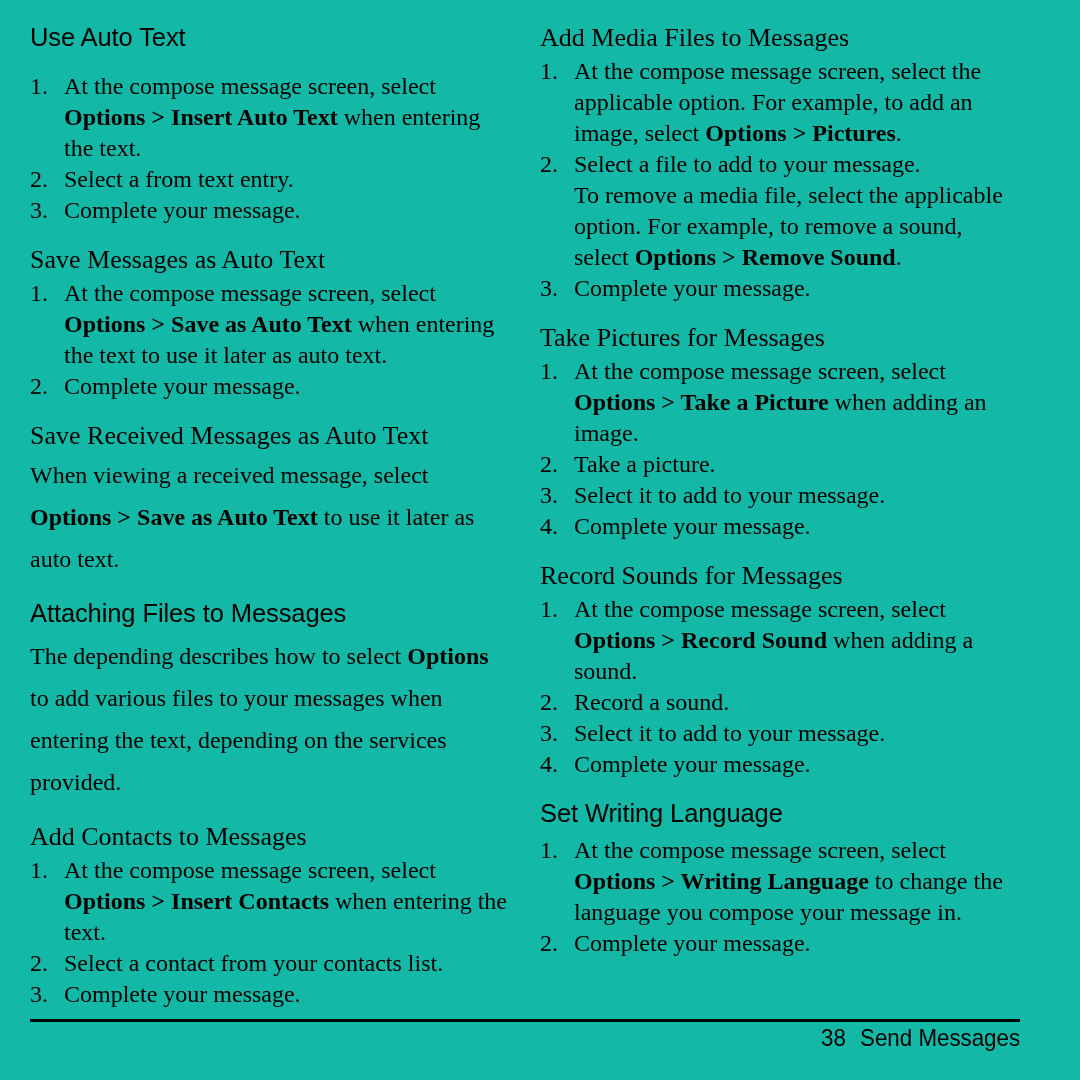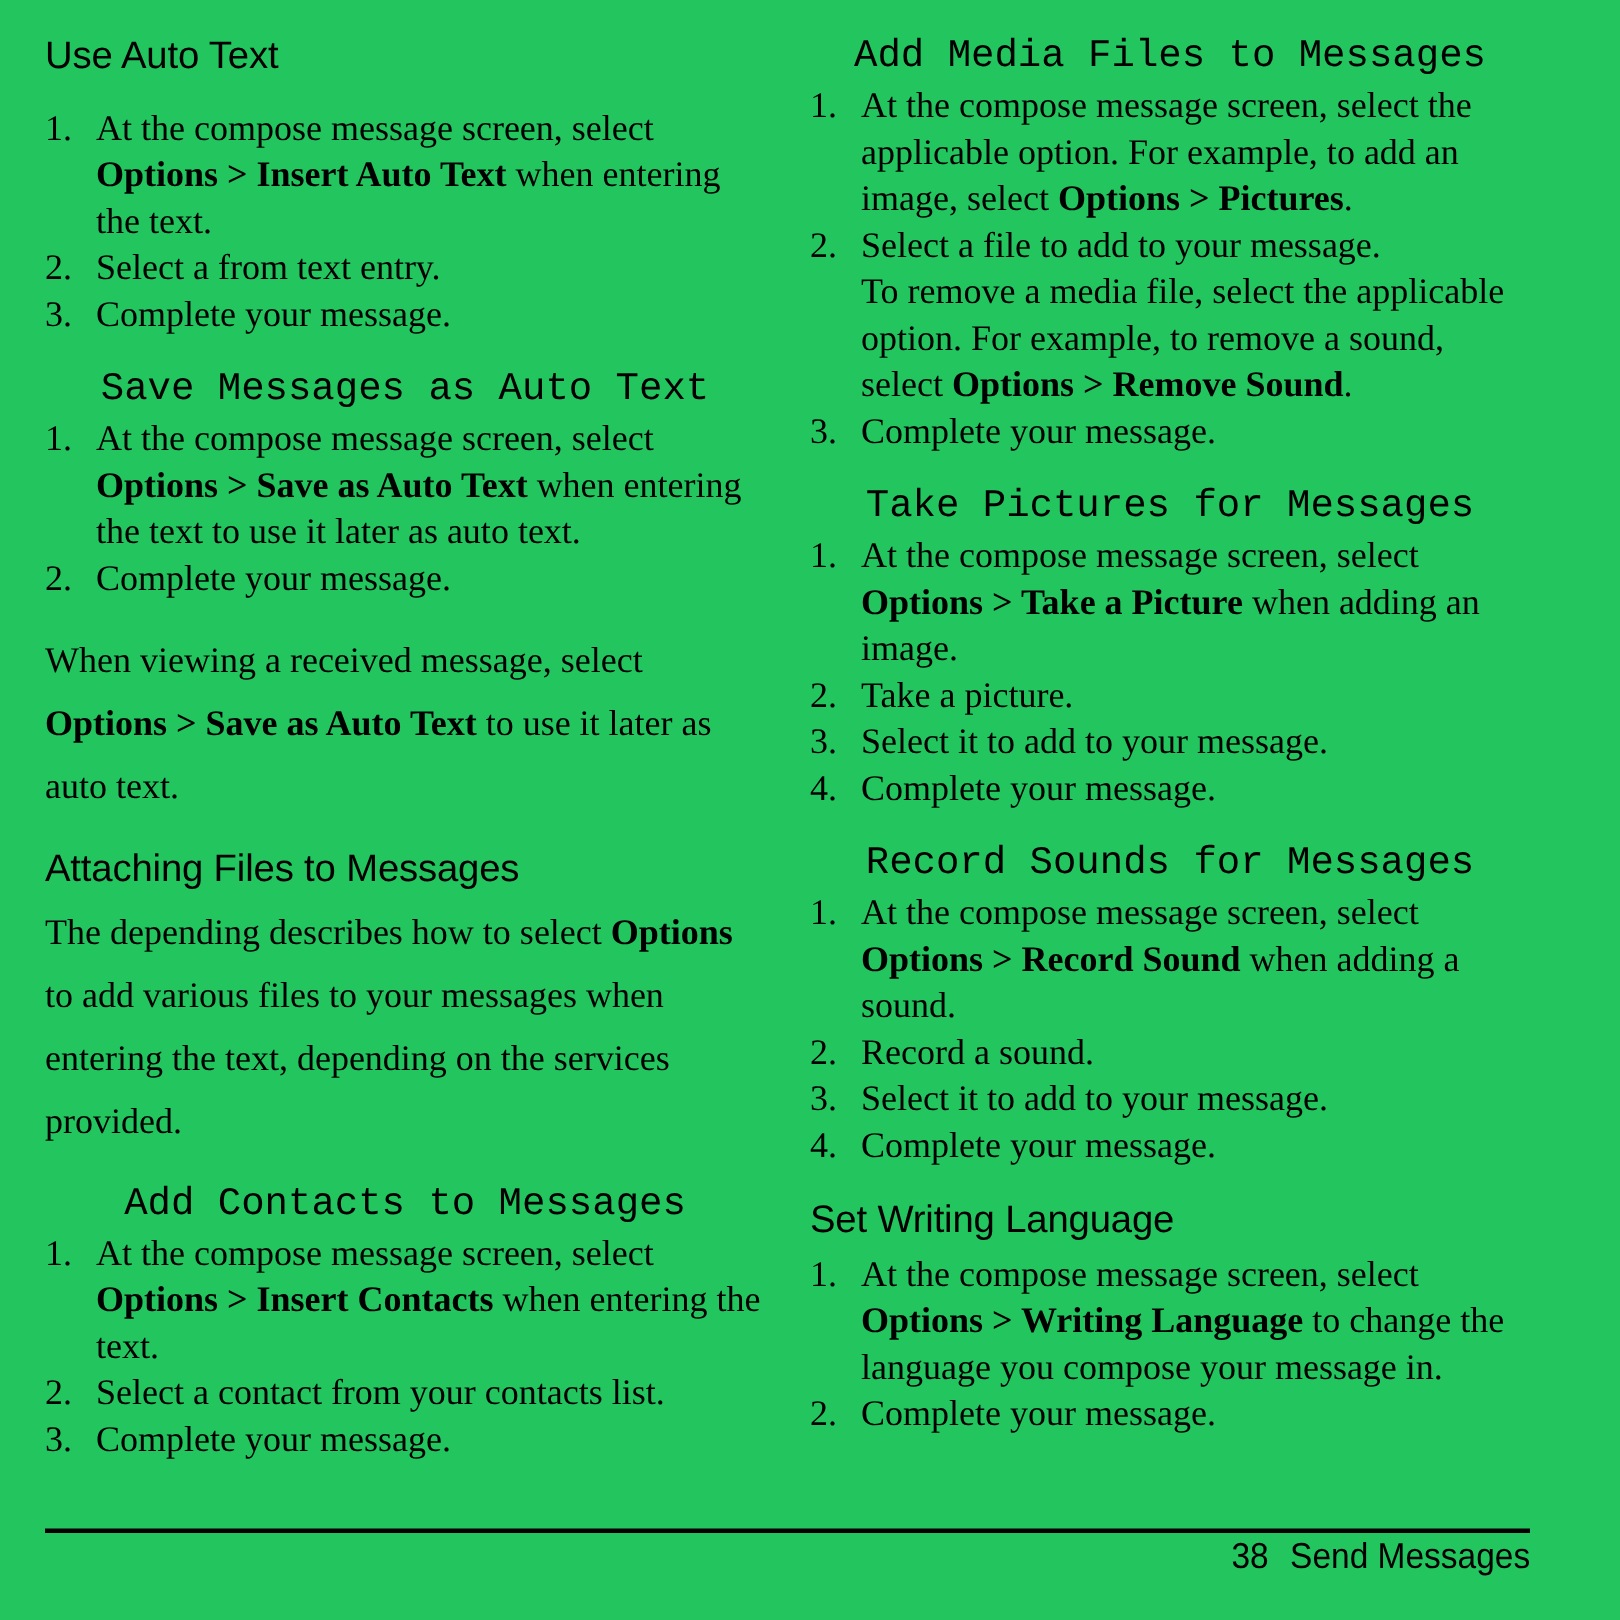--- a/index.html
+++ b/index.html
@@ -4,21 +4,21 @@
 <style>
   html, body {
     margin: 0;
     padding: 0;
     background: #ffffff;
   }
   .page {
     position: relative;
     width: 1080px;
     height: 1080px;
-    background: #22c55e;
+    background: #14b8a6;
     color: #000000;
     overflow: hidden;
     font-family: "Liberation Serif", "DejaVu Serif", serif;
   }
   .columns {
     position: absolute;
     left: 30px;
     top: 22px;
     width: 1020px;
     height: 975px;
@@ -33,26 +33,25 @@
   
   .h1 {
     font-family: "Liberation Sans", "DejaVu Sans", sans-serif;
     font-size: 25.5px;
     font-weight: 400;
     line-height: 31px;
     margin: 0 0 6px 0;
     letter-spacing: -0.1px;
   }
   .h2 {
-    font-family: Liberation Mono, monospace;
+    font-family: Liberation Serif, serif;
     font-size: 26px;
     font-weight: 400;
     line-height: 31px;
     margin: 0 0 3px 0;
-    text-align: center;
   }
   .sec { margin-bottom: 18px; }
 
   
   .p {
     font-size: 24px;
     line-height: 42px;
     margin: 0;
     text-align: left;
   }
@@ -132,20 +131,21 @@
           </ol>
         </div>
         <div class="sec">
           <div class="h2">Save Messages as Auto Text</div>
           <ol class="steps">
             <li><span class="num">1.</span><span><span>At the compose message screen, select </span><b>Options &gt; Save as Auto Text</b><span> when entering the text to use it later as auto text.</span></span></li>
             <li><span class="num">2.</span><span><span>Complete your message.</span></span></li>
           </ol>
         </div>
         <div class="sec">
+          <div class="h2">Save Received Messages as Auto Text</div>
           <p class="p"><span>When viewing a received message, select </span><b>Options &gt; Save as Auto Text</b><span> to use it later as auto text.</span></p>
         </div>
         <div class="sec">
           <div class="h1">Attaching Files to Messages</div>
           <p class="p"><span>The depending describes how to select </span><b>Options</b><span> to add various files to your messages when entering the text, depending on the services provided.</span></p>
         </div>
         <div class="sec">
           <div class="h2">Add Contacts to Messages</div>
           <ol class="steps">
             <li><span class="num">1.</span><span><span>At the compose message screen, select </span><b>Options &gt; Insert Contacts</b><span> when entering the text.</span></span></li>

